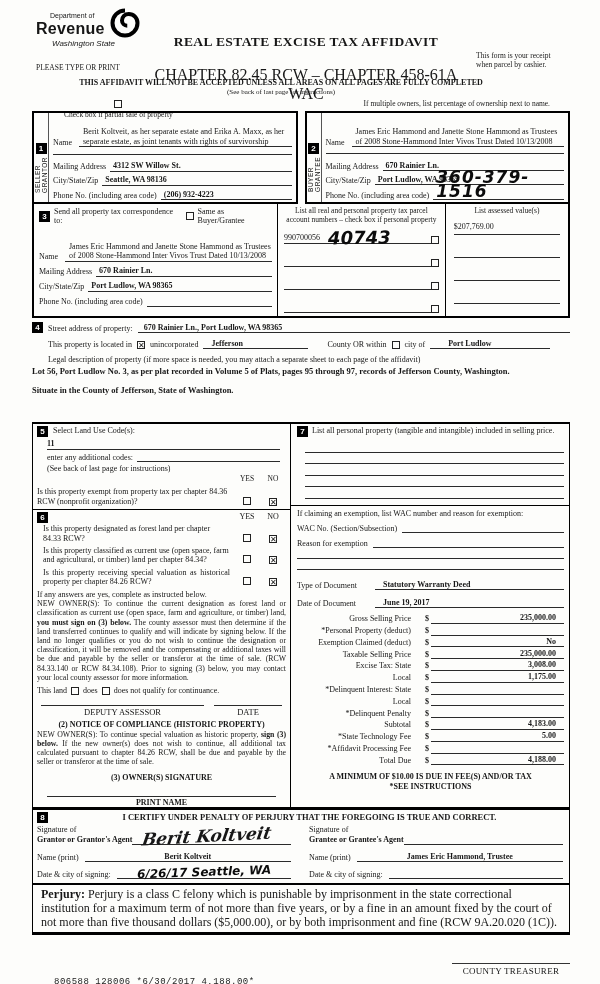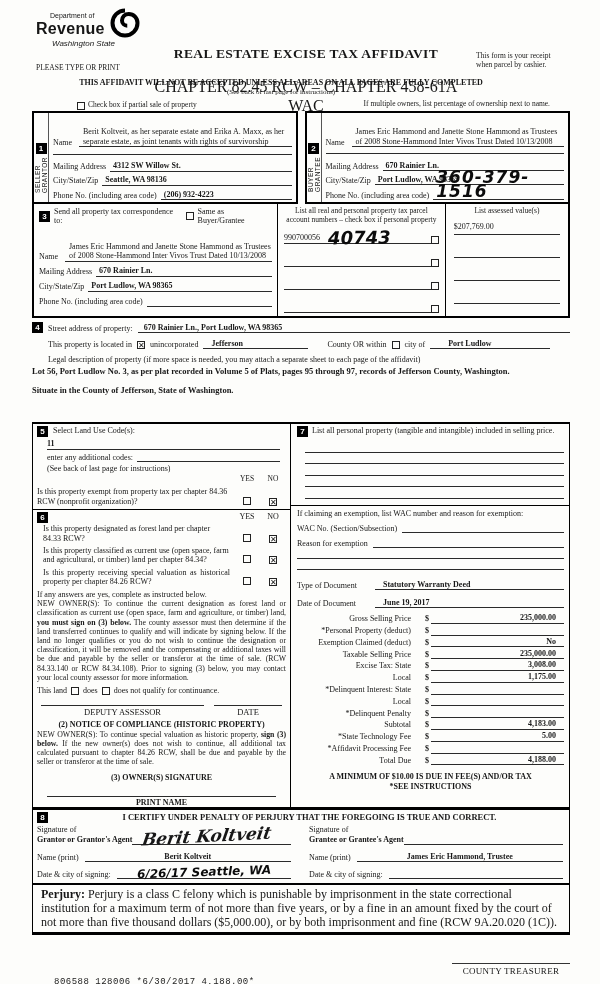--- a/index.html
+++ b/index.html
@@ -23,29 +23,29 @@
         font-size:8px; line-height:11px; text-align:center; font-weight:bold; flex:none;
         font-family:"Liberation Sans",sans-serif; }
   .hand { font-family:"DejaVu Sans",sans-serif; font-style:italic; color:#0c0c0c; }
   
   .hdr { position:relative; height:92px; }
   .logo { position:absolute; left:4px; top:4px; font-family:"Liberation Sans",sans-serif; }
   .logo .dept { font-size:7px; margin-left:14px; }
   .logo .rev { font-size:16px; font-weight:bold; letter-spacing:0.3px; }
   .logo .wst { font-size:8px; font-style:italic; margin-left:16px; }
   .logo svg { position:absolute; left:74px; top:-4px; }
-  .hdr-title { position:absolute; left:110px; right:100px; top:38px; text-align:center; }
+  .hdr-title { position:absolute; left:110px; right:100px; top:26px; text-align:center; }
   .hdr-title .t1 { font-size:13.5px; font-weight:bold; letter-spacing:0.4px; }
   .hdr-title .t2 { font-size:16px; margin-top:16px; }
   .receipt { position:absolute; right:6px; top:44px; font-size:7.5px; text-align:left; width:88px; }
   .ptp { position:absolute; left:4px; top:56px; font-size:7.5px; }
   .warn { position:absolute; left:0; right:40px; top:70px; text-align:center; font-size:8px; font-weight:bold; }
   .seeback { position:absolute; left:0; right:40px; top:80px; text-align:center; font-size:7px; }
   .toprow { display:flex; height:11px; font-size:7.5px; }
-  .toprow .l { margin-left:45px; display:flex; gap:3px; align-items:center; }
+  .toprow .l { margin-left:32px; display:flex; gap:3px; align-items:center;flex-direction:column; }
   .toprow .r2 { margin-left:auto; margin-right:20px; }
   
   .parties { display:flex; gap:7px; height:93px; }
   .party { border:2px solid #000; flex:1; display:flex; }
   .party .strip { width:15px; border-right:1px solid #555; display:flex; flex-direction:column; align-items:center; padding-top:30px; }
   .vlabels { display:flex; margin-top:3px; }
   .vlabels span { writing-mode:vertical-rl; transform:rotate(180deg); font-size:6.5px; letter-spacing:0.5px; line-height:7px; font-family:"Liberation Sans",sans-serif; }
   .party .body2 { flex:1; padding:1px 4px 2px 4px; display:flex; flex-direction:column; }
   .namerow { display:flex; align-items:flex-end; min-height:33px; }
   .namerow .lbl { width:26px; flex:none; }

